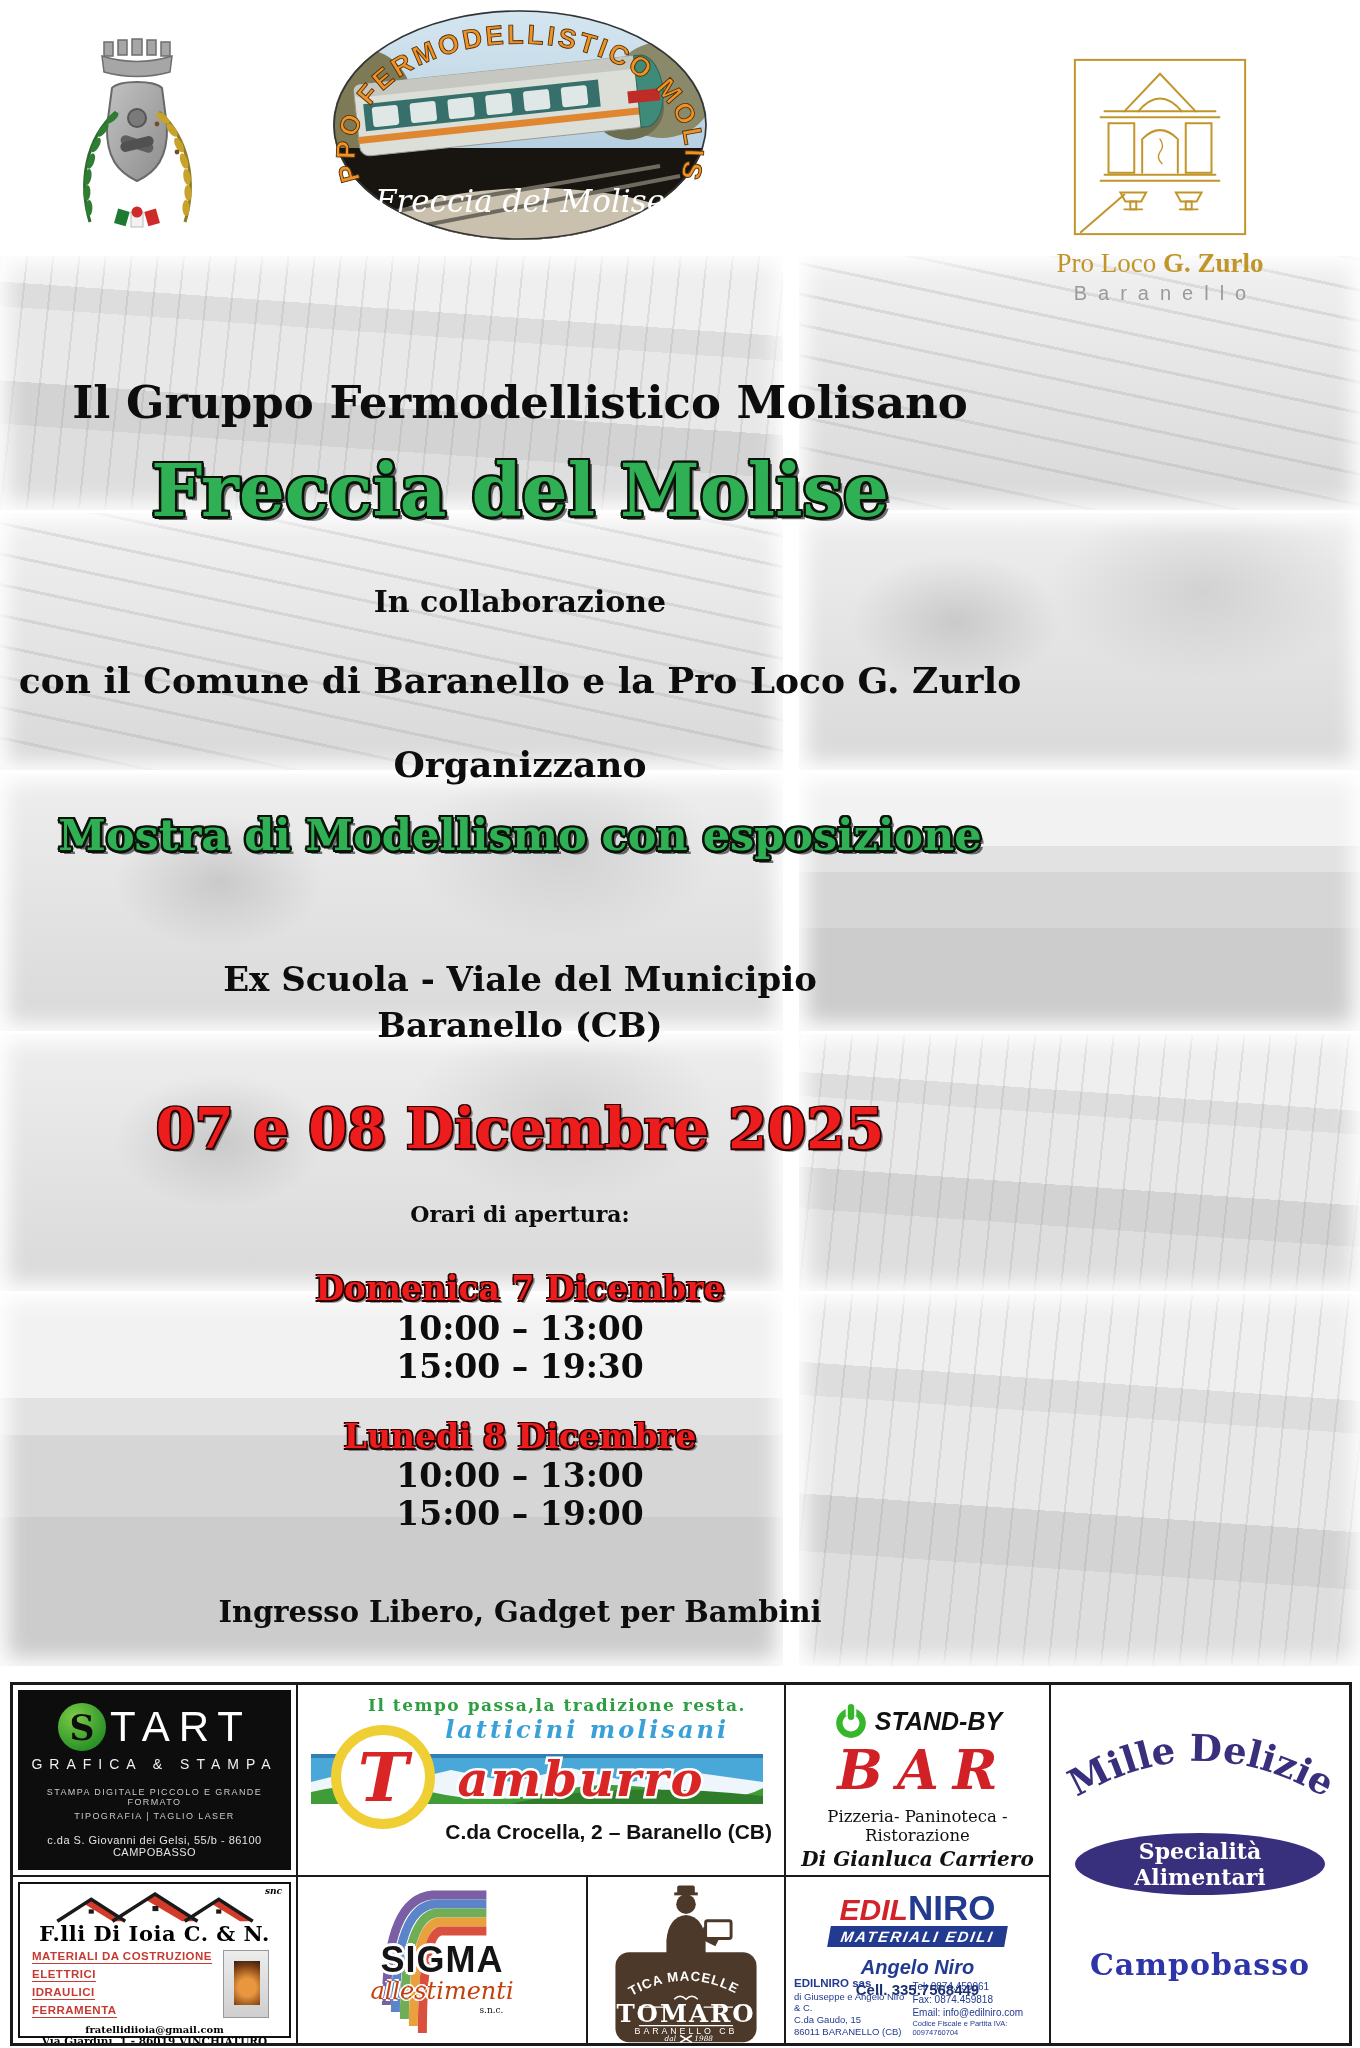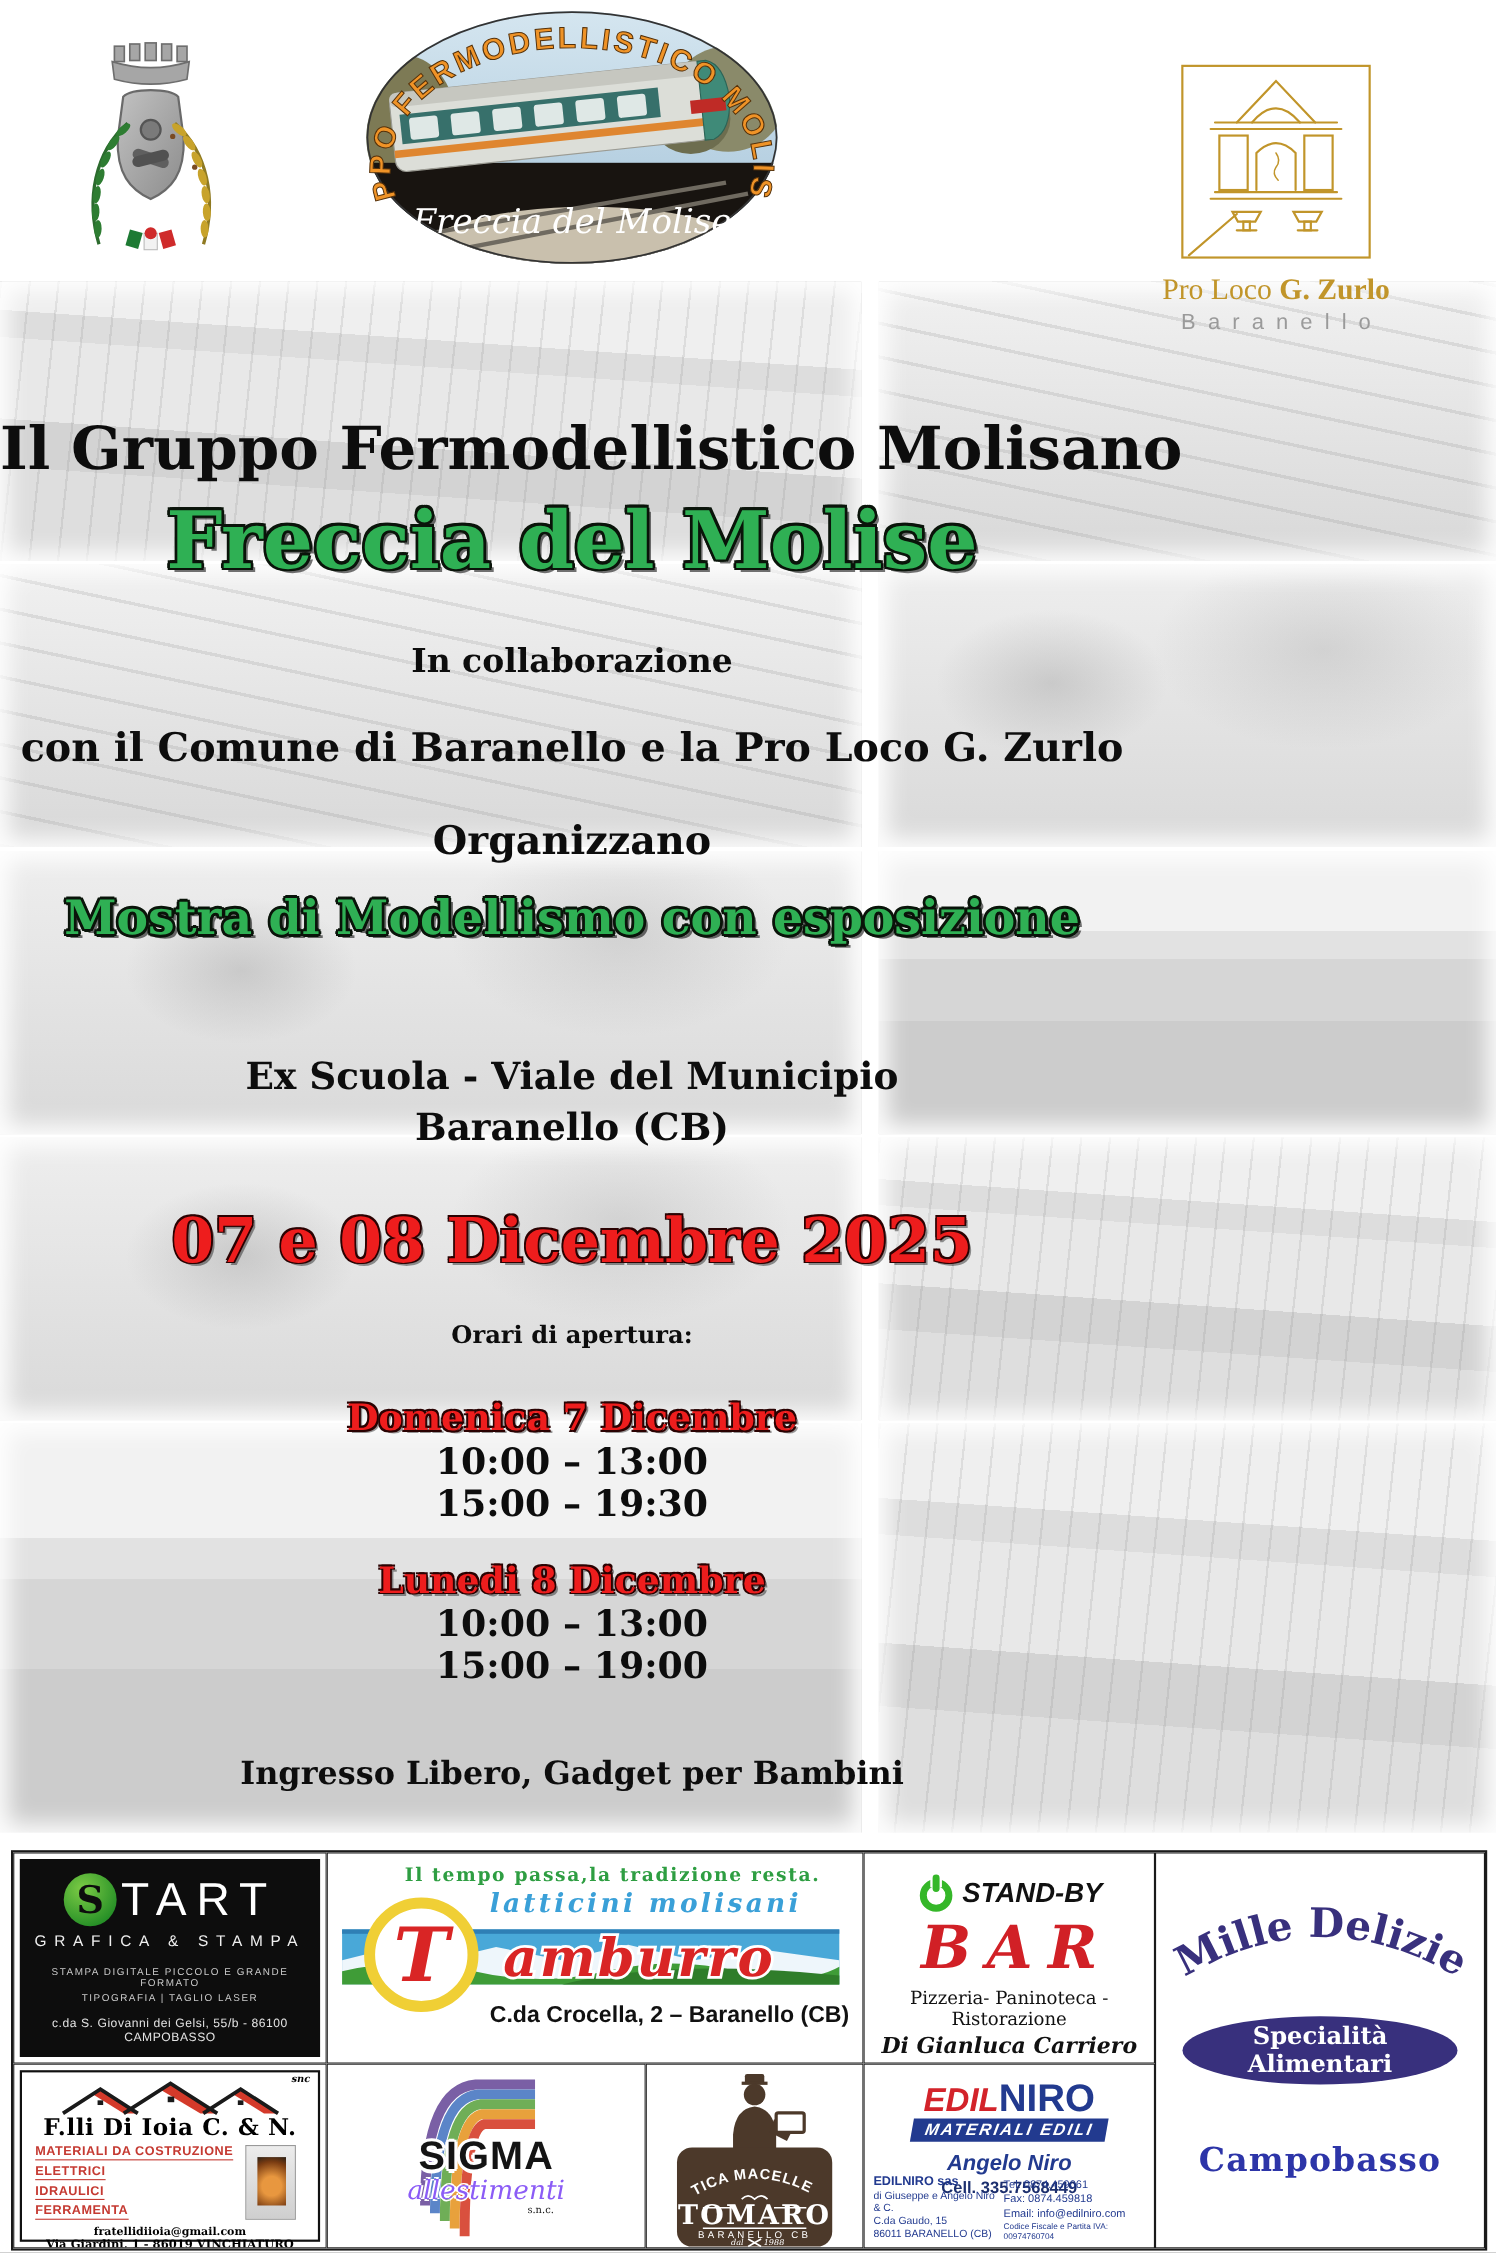--- a/index.html
+++ b/index.html
@@ -98,21 +98,21 @@
               background:radial-gradient(circle at 50% 60%, #e8973f 0 30%, #7a3c12 75%, #2a2017 100%); }
   .di-mail { font-size:10px; font-weight:700; margin-top:2px; }
   .di-addr { font-size:10.5px; font-weight:700; }
 
   .sigma-name { position:absolute; left:0; right:0; top:62px; text-align:center;
                 font-family:"Liberation Sans",sans-serif; font-weight:900; font-size:36px;
                 color:#141414; letter-spacing:1px;
                 text-shadow:-3px 0 0 #fff,3px 0 0 #fff,0 -3px 0 #fff,0 3px 0 #fff,
                             -2px -2px 0 #fff,2px 2px 0 #fff,-2px 2px 0 #fff,2px -2px 0 #fff; }
   .sigma-sub { position:absolute; left:0; right:0; top:100px; text-align:center;
-               font-size:24px; font-style:italic; color:#8b5cf6;
+               font-size:24px; font-style:italic; color:#c2410c;
                text-shadow:-2px 0 0 #fff,2px 0 0 #fff,0 -2px 0 #fff,0 2px 0 #fff; }
   .sigma-snc { position:absolute; left:63%; top:128px; font-size:9px; color:#141414; }
 
   .edil-logo { margin-top:13px; line-height:1; }
   .edil-red { color:#d3232a; font-weight:900; font-style:italic; font-size:30px; }
   .edil-blue { color:#223a8f; font-weight:900; font-size:35px; }
   .edil-banner { display:inline-block; background:#223a8f; color:#fff; font-style:italic;
                  font-weight:900; font-size:15px; letter-spacing:2px; padding:2px 12px;
                  transform:skewX(-10deg); margin-top:1px; }
   .edil-person { color:#223a8f; font-style:italic; font-weight:900; font-size:20px; margin-top:9px; }
@@ -251,21 +251,21 @@
         <path d="M116,146 h26 l-5,9 h-16 z"></path>
           <rect x="126" y="155" width="6" height="8"></rect>
           <path d="M120,163 h18"></path>
         <path d="M20,186 L64,148"></path>
       </g>
     </svg>
     <div class="proloco-name"><span>Pro Loco </span><b>G. Zurlo</b></div>
     <div class="proloco-town">Baranello</div>
   </div>
 
-  <div class="pl" style="top:380px;font-size:54px;">Il Gruppo Fermodellistico Molisano</div>
+  <div class="pl" style="top:380px;font-size:45px;">Il Gruppo Fermodellistico Molisano</div>
   <div class="pl o-green" style="top:455px;font-size:72px;">Freccia del Molise</div>
   <div class="pl" style="top:587px;font-size:30px;">In collaborazione</div>
   <div class="pl" style="top:662px;font-size:36px;">con il Comune di Baranello e la Pro Loco G. Zurlo</div>
   <div class="pl" style="top:746px;font-size:36px;">Organizzano</div>
   <div class="pl o-green" style="top:814px;font-size:43px;">Mostra di Modellismo con esposizione</div>
   <div class="pl" style="top:962px;font-size:34px;">Ex Scuola - Viale del Municipio</div>
   <div class="pl" style="top:1008px;font-size:34px;">Baranello (CB)</div>
   <div class="pl o-red" style="top:1100px;font-size:56px;">07 e 08 Dicembre 2025</div>
   <div class="pl" style="top:1203px;font-size:22px;">Orari di apertura:</div>
   <div class="pl o-red" style="top:1272px;font-size:33px;">Domenica 7 Dicembre</div>

